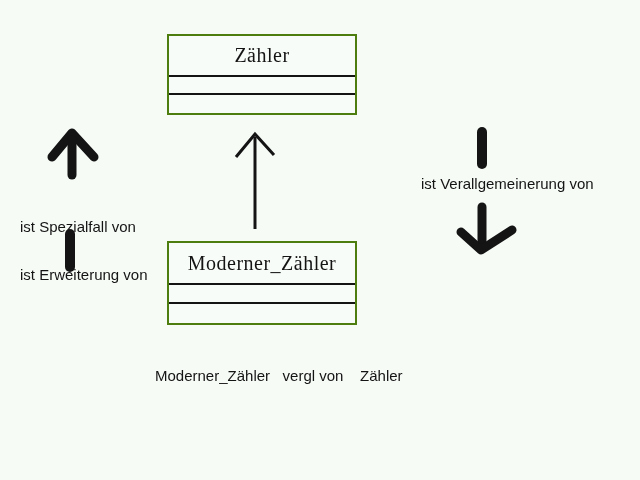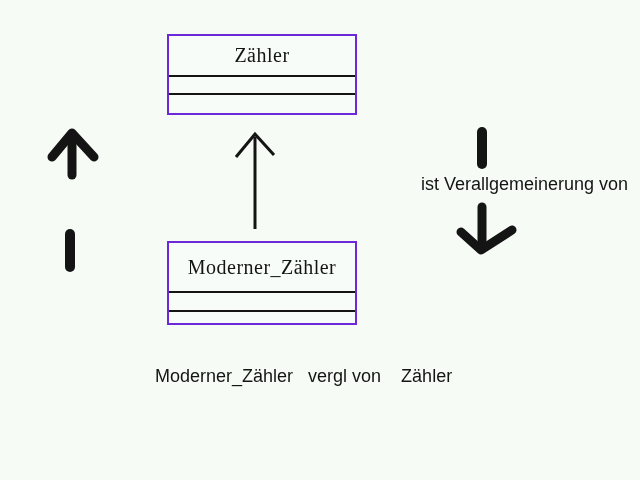--- a/index.html
+++ b/index.html
@@ -20,21 +20,21 @@
     position: absolute;
     left: 0;
     top: 0;
     width: 640px;
     height: 480px;
   }
   
   .class-box {
     position: absolute;
     width: 190px;
-    border: 2px solid #6d28d9;
+    border: 2px solid #4d7c0f;
     background: #f8fcf8;
     display: flex;
     flex-direction: column;
     box-sizing: border-box;
   }
   .cb-title {
     display: flex;
     align-items: center;
     justify-content: center;
     font-family: "Liberation Serif", serif;
@@ -43,27 +43,27 @@
     letter-spacing: 0.5px;
   }
   .cb-sep {
     border-top: 2px solid #141414;
   }
   .box-zaehler { left: 167px; top: 34px; height: 81px; }
   .box-zaehler .cb-title { height: 39px; }
   .box-zaehler .cb-attrs { height: 16px; }
   .box-zaehler .cb-ops  { flex: 1; }
   .box-moderner { left: 167px; top: 241px; height: 84px; }
-  .box-moderner .cb-title { height: 48px; }
+  .box-moderner .cb-title { height: 40px; }
   .box-moderner .cb-attrs { height: 17px; }
   .box-moderner .cb-ops  { flex: 1; }
   
   .lbl {
     position: absolute;
-    font-size: 18px;
+    font-size: 15px;
     line-height: 16px;
     color: #141414;
     white-space: pre;
   }
   .lbl-left   { left: 20px;  top: 187px; }
   .lbl-right  { left: 421px; top: 176px; }
   .lbl-caption1 { left: 155px; top: 368px; }
   .lbl-caption2 { left: 187px; top: 391px; }
 </style>
 </head>
@@ -98,18 +98,22 @@
     <div class="cb-attrs cb-sep"></div>
     <div class="cb-ops cb-sep"></div>
   </div>
 
   <div class="class-box box-moderner">
     <div class="cb-title">Moderner_Zähler</div>
     <div class="cb-attrs cb-sep"></div>
     <div class="cb-ops cb-sep"></div>
   </div>
 
+  <div class="lbl lbl-left">
+    <div>ist Spezialfall von</div>
+    <div>ist Erweiterung von</div>
+  </div>
 
   <div class="lbl lbl-right">ist Verallgemeinerung von</div>
 
   <div class="lbl lbl-caption1">Moderner_Zähler   vergl von    Zähler</div>
 
 </div>
 
 </body></html>

